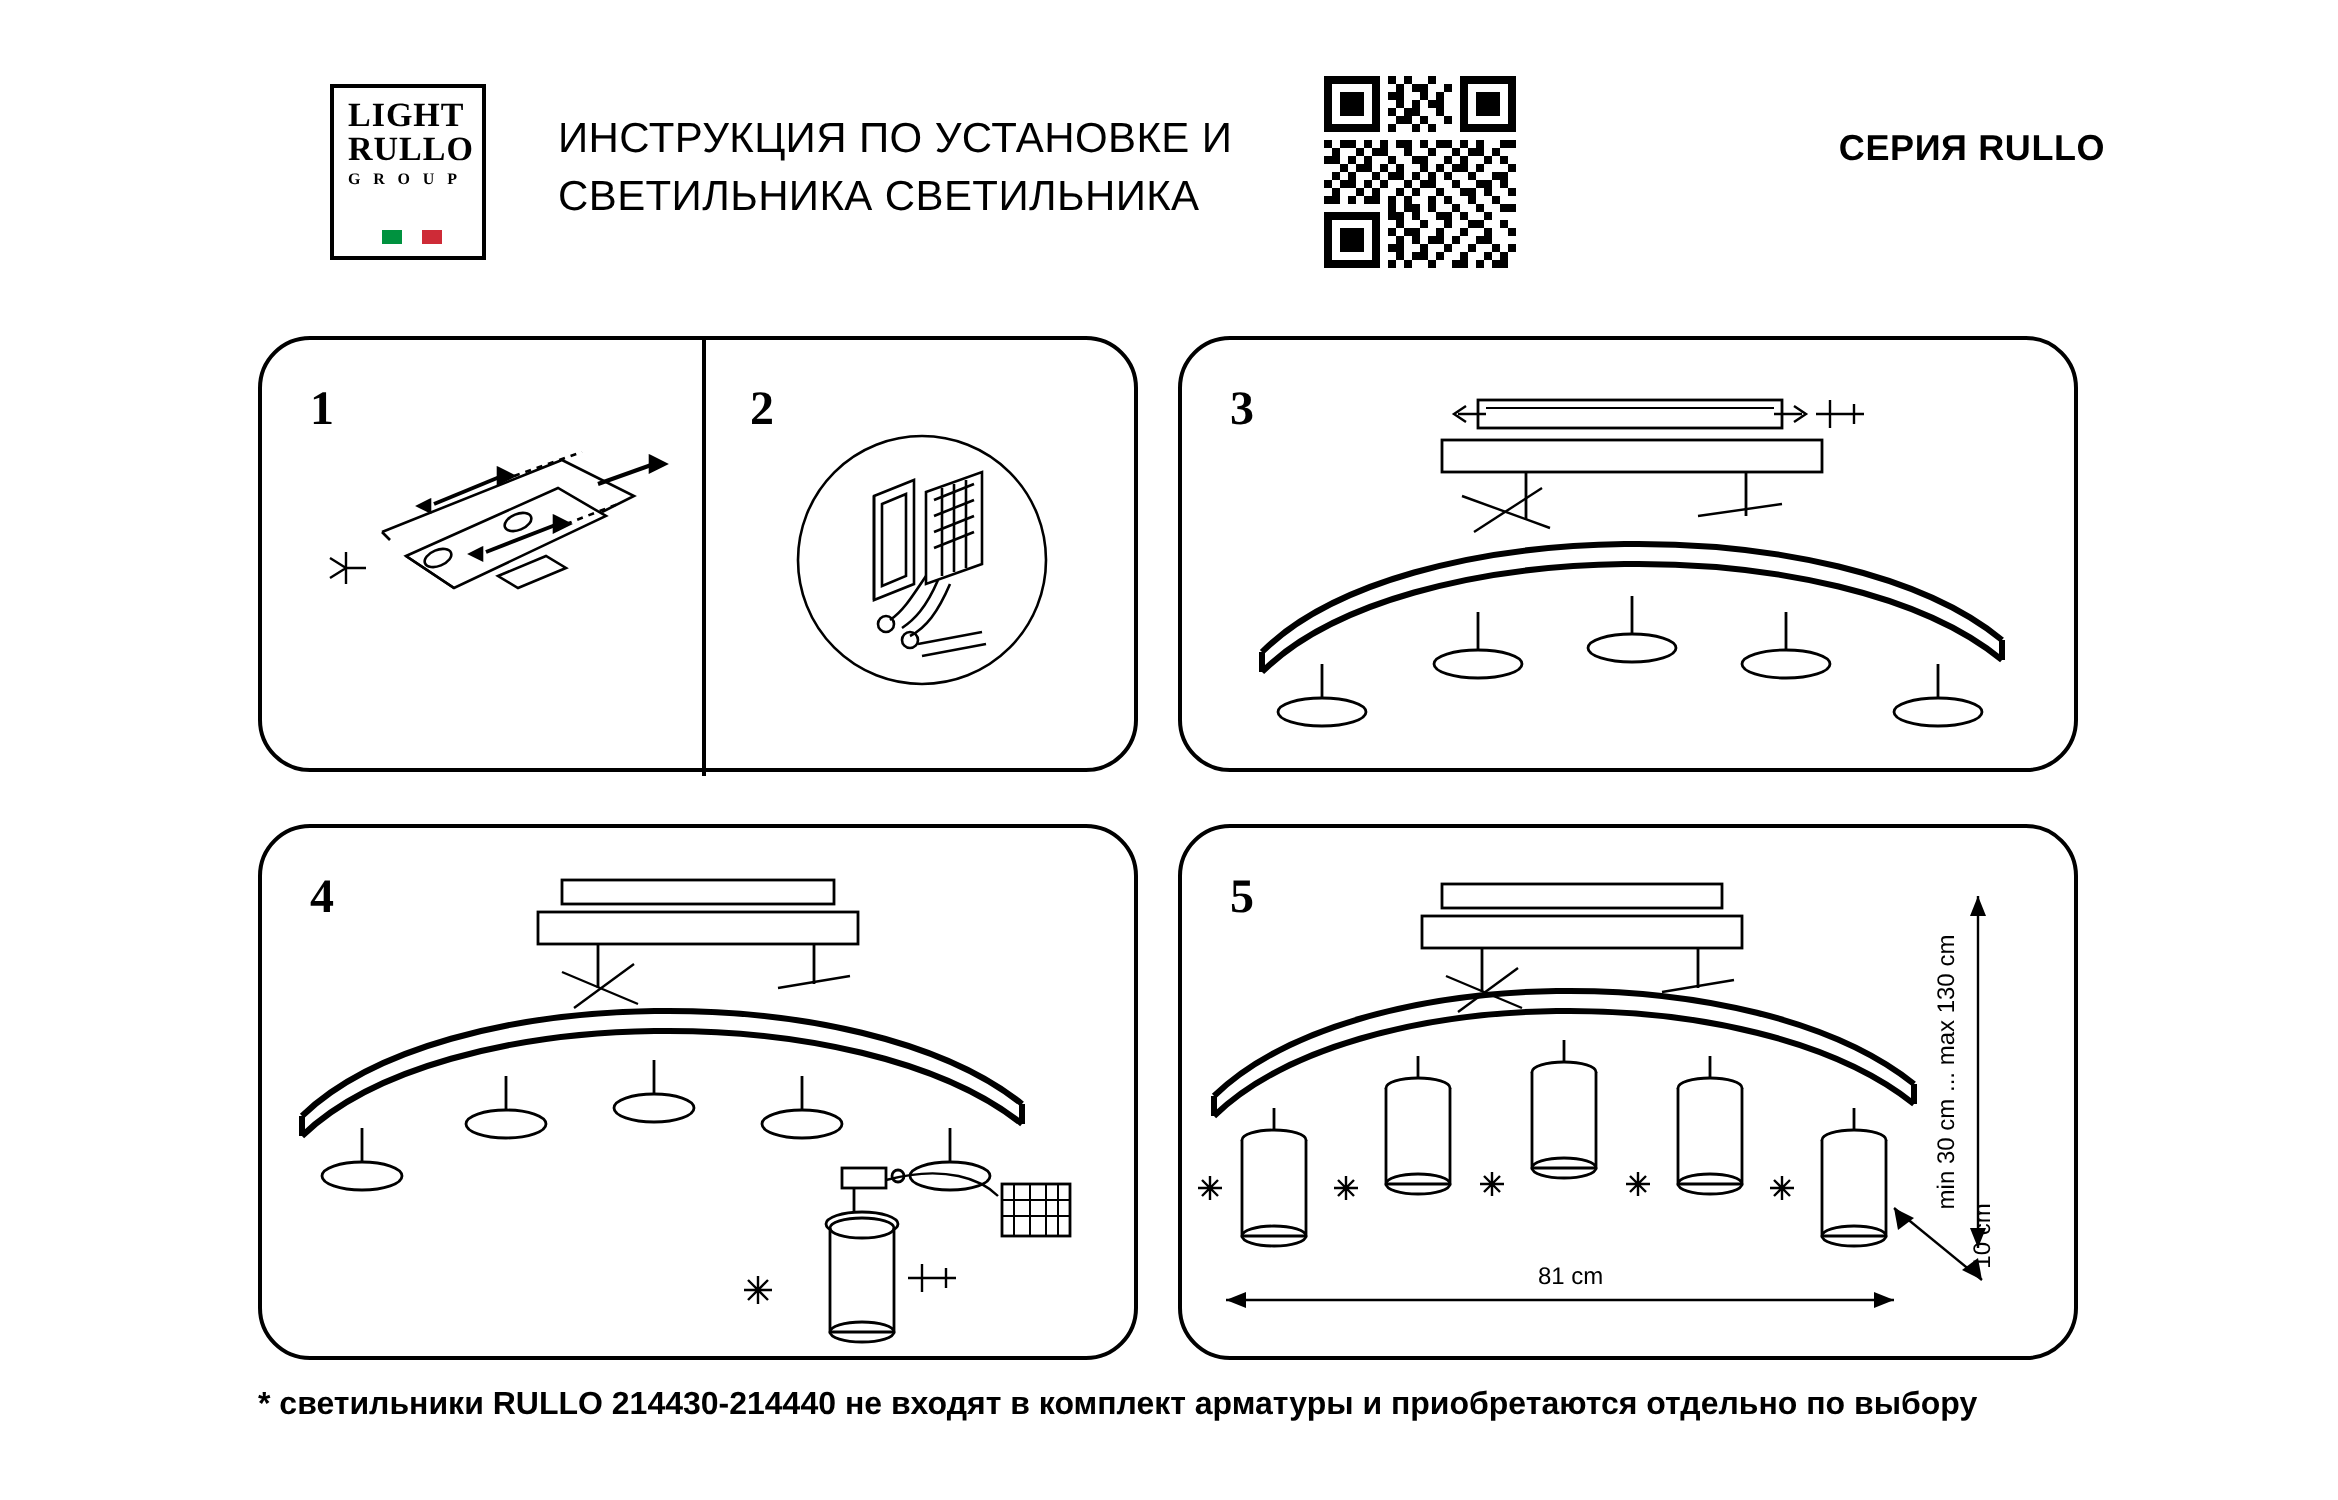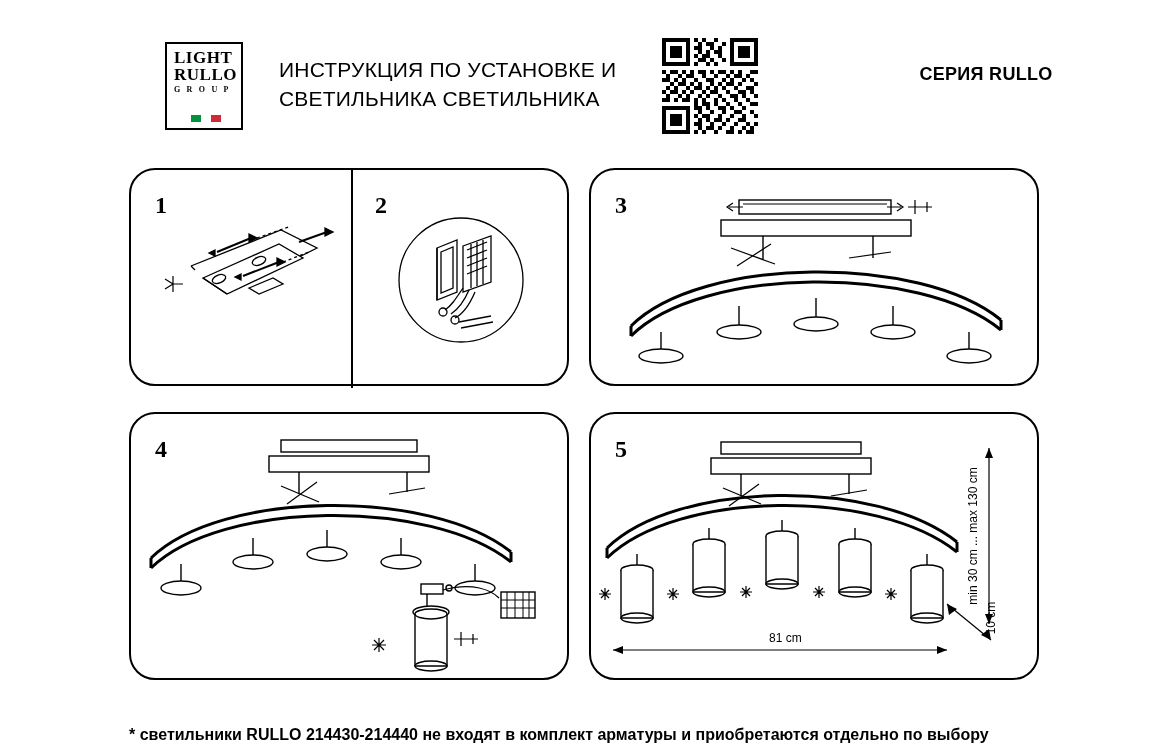--- a/index.html
+++ b/index.html
@@ -111,21 +111,21 @@
   }
 
   .panel-svg {
     position: absolute;
     left: 0; top: 0;
   }
 
   
   .footnote {
     position: absolute;
-    left: 129px; top: 724px;
+    left: 129px; top: 692px;
     width: 920px;
     font-size: 16px;
     font-weight: 700;
     line-height: 22px;
   }
 </style>
 </head>
 <body>
 
 <div class="header">

